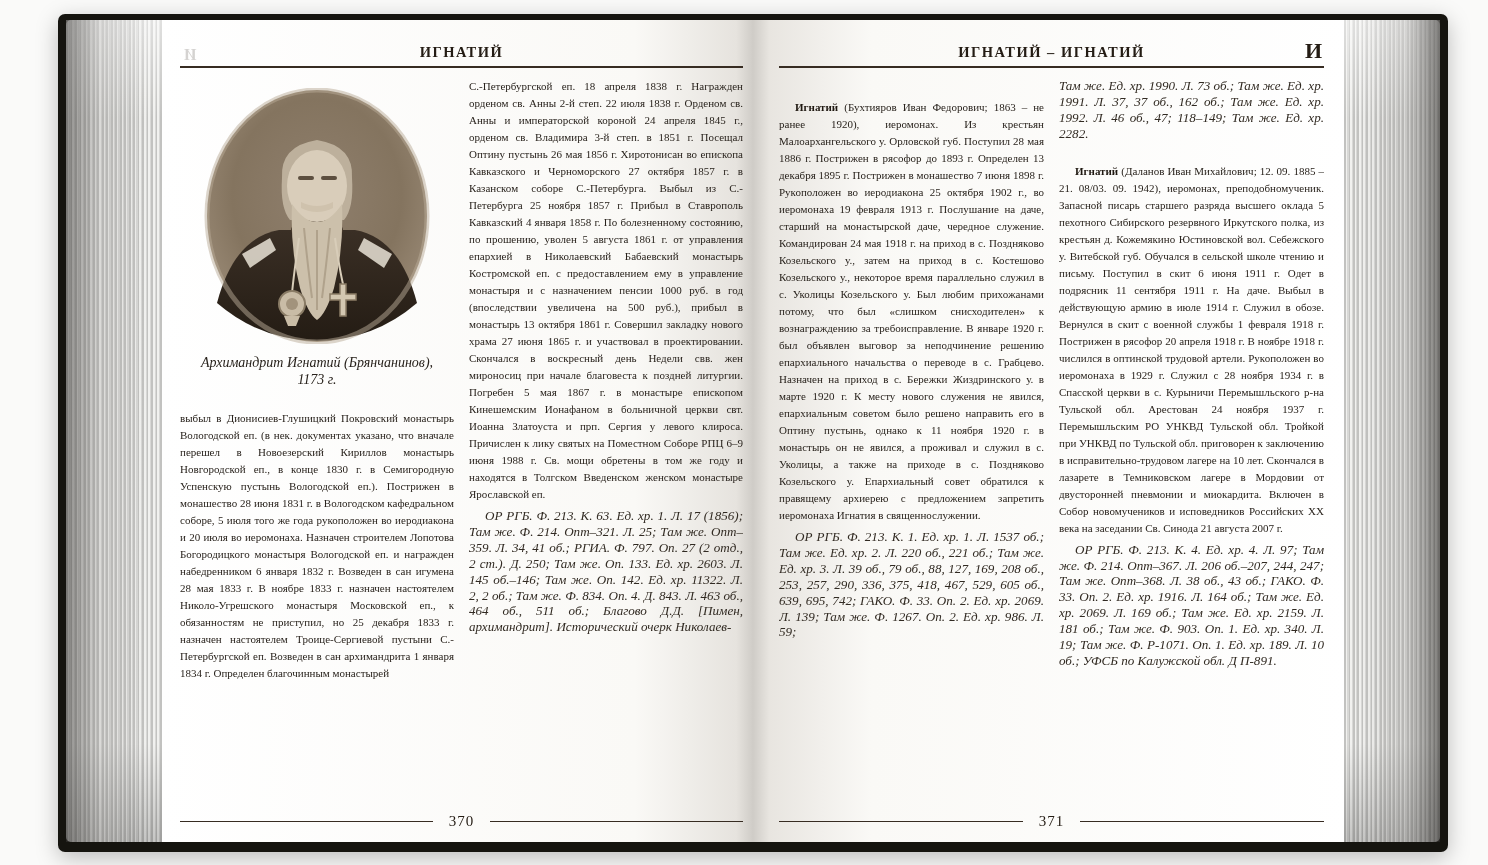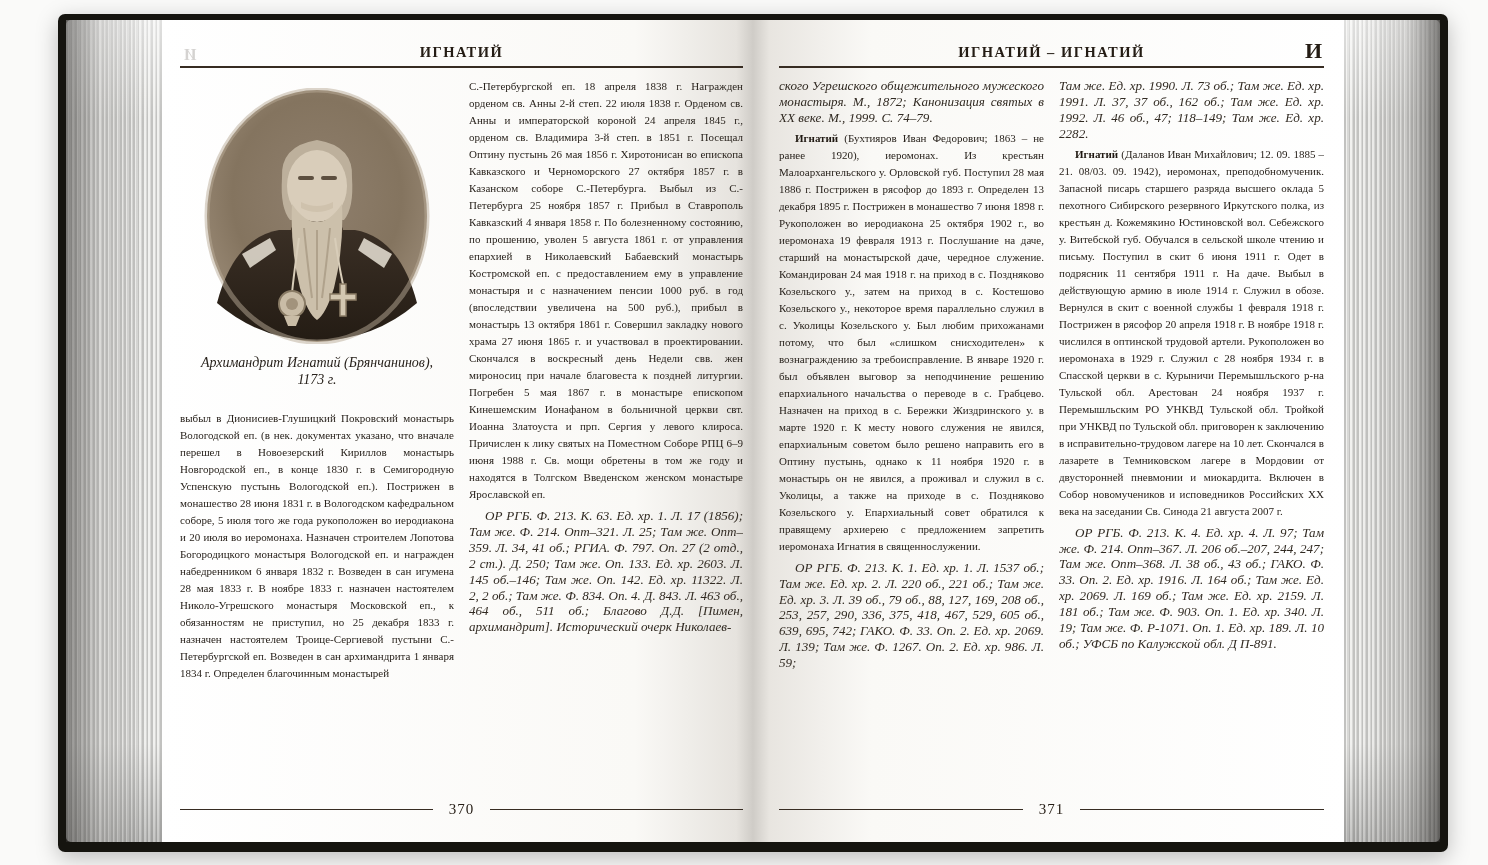--- a/index.html
+++ b/index.html
@@ -52,33 +52,33 @@
   .faint-letter{
     position:absolute;left:4px;top:2px;font-weight:bold;font-size:16px;color:#6b655e;
     opacity:.28;transform:scaleX(-1);
   }
   .header-rule{height:0;border-top:2px solid #372c22;margin-bottom:10px;flex:0 0 auto;}
 
   .columns{display:flex;gap:15px;height:716px;overflow:hidden;flex:0 0 auto;}
   .col{flex:1 1 0;overflow:hidden;}
 
   p{margin:0;font-size:11px;line-height:17px;text-align:justify;}
-  p.entry{text-indent:16px;margin-top:4px;}
+  p.entry{text-indent:16px;margin-top:21px;}
   p.entry b{font-weight:bold;color:#1f1811;}
   p.bib{font-style:italic;font-size:13.1px;line-height:15.9px;color:#312a22;}
   p.bib.indent{text-indent:16px;margin-top:5px;}
 
   .portrait-wrap{width:100%;display:flex;justify-content:center;margin-top:10px;}
   .caption{
     text-align:center;font-style:italic;font-size:14px;line-height:17px;
     margin:10px 0 22px 0;color:#29231d;
   }
 
   .pagenum-row{
-    margin-top:auto;margin-bottom:24px;flex:0 0 auto;
+    margin-top:auto;margin-bottom:12px;flex:0 0 auto;
     display:flex;align-items:center;gap:16px;
   }
   .pagenum-row .rule{flex:1 1 auto;height:0;border-top:1.6px solid #372c22;}
   .pagenum-row .num{font-size:15px;color:#241c14;letter-spacing:1px;}
 </style>
 </head>
 <body>
 
 <div class="book">
   <div class="edge left"></div>
@@ -163,21 +163,20 @@
 
     <div class="page right">
       <div class="page-header">
         <span class="header-title">ИГНАТИЙ – ИГНАТИЙ</span>
         <span class="corner-letter">И</span>
       </div>
       <div class="header-rule"></div>
 
       <div class="columns">
         <div class="col">
-          <p class="bib">ского Угрешского общежительного мужеского монастыря. М., 1872; Канонизация святых в XX веке. М., 1999. С. 74–79.</p>
           <p class="entry"><b>Игнатий</b><span> (Бухтияров Иван Федорович; 1863 – не ранее 1920), иеромонах. Из крестьян Малоархангельского у. Орловской губ. Поступил 28 мая 1886 г. Пострижен в рясофор до 1893 г. Определен 13 декабря 1895 г. Пострижен в монашество 7 июня 1898 г. Рукоположен во иеродиакона 25 октября 1902 г., во иеромонаха 19 февраля 1913 г. Послушание на даче, старший на монастырской даче, чередное служение. Командирован 24 мая 1918 г. на приход в с. Поздняково Козельского у., затем на приход в с. Костешово Козельского у., некоторое время параллельно служил в с. Уколицы Козельского у. Был любим прихожанами потому, что был «слишком снисходителен» к вознаграждению за требоисправление. В январе 1920 г. был объявлен выговор за неподчинение решению епархиального начальства о переводе в с. Грабцево. Назначен на приход в с. Бережки Жиздринского у. в марте 1920 г. К месту нового служения не явился, епархиальным советом было решено направить его в Оптину пустынь, однако к 11 ноября 1920 г. в монастырь он не явился, а проживал и служил в с. Уколицы, а также на приходе в с. Поздняково Козельского у. Епархиальный совет обратился к правящему архиерею с предложением запретить иеромонаха Игнатия в священнослужении.</span></p>
           <p class="bib indent">ОР РГБ. Ф. 213. К. 1. Ед. хр. 1. Л. 1537 об.; Там же. Ед. хр. 2. Л. 220 об., 221 об.; Там же. Ед. хр. 3. Л. 39 об., 79 об., 88, 127, 169, 208 об., 253, 257, 290, 336, 375, 418, 467, 529, 605 об., 639, 695, 742; ГАКО. Ф. 33. Оп. 2. Ед. хр. 2069. Л. 139; Там же. Ф. 1267. Оп. 2. Ед. хр. 986. Л. 59;</p>
         </div>
 
         <div class="col">
           <p class="bib">Там же. Ед. хр. 1990. Л. 73 об.; Там же. Ед. хр. 1991. Л. 37, 37 об., 162 об.; Там же. Ед. хр. 1992. Л. 46 об., 47; 118–149; Там же. Ед. хр. 2282.</p>
           <p class="entry"><b>Игнатий</b><span> (Даланов Иван Михайлович; 12. 09. 1885 – 21. 08/03. 09. 1942), иеромонах, преподобномученик. Запасной писарь старшего разряда высшего оклада 5 пехотного Сибирского резервного Иркутского полка, из крестьян д. Кожемякино Юстиновской вол. Себежского у. Витебской губ. Обучался в сельской школе чтению и письму. Поступил в скит 6 июня 1911 г. Одет в подрясник 11 сентября 1911 г. На даче. Выбыл в действующую армию в июле 1914 г. Служил в обозе. Вернулся в скит с военной службы 1 февраля 1918 г. Пострижен в рясофор 20 апреля 1918 г. В ноябре 1918 г. числился в оптинской трудовой артели. Рукоположен во иеромонаха в 1929 г. Служил с 28 ноября 1934 г. в Спасской церкви в с. Курыничи Перемышльского р-на Тульской обл. Арестован 24 ноября 1937 г. Перемышльским РО УНКВД Тульской обл. Тройкой при УНКВД по Тульской обл. приговорен к заключению в исправительно-трудовом лагере на 10 лет. Скончался в лазарете в Темниковском лагере в Мордовии от двусторонней пневмонии и миокардита. Включен в Собор новомучеников и исповедников Российских XX века на заседании Св. Синода 21 августа 2007 г.</span></p>
           <p class="bib indent">ОР РГБ. Ф. 213. К. 4. Ед. хр. 4. Л. 97; Там же. Ф. 214. Опт–367. Л. 206 об.–207, 244, 247; Там же. Опт–368. Л. 38 об., 43 об.; ГАКО. Ф. 33. Оп. 2. Ед. хр. 1916. Л. 164 об.; Там же. Ед. хр. 2069. Л. 169 об.; Там же. Ед. хр. 2159. Л. 181 об.; Там же. Ф. 903. Оп. 1. Ед. хр. 340. Л. 19; Там же. Ф. Р-1071. Оп. 1. Ед. хр. 189. Л. 10 об.; УФСБ по Калужской обл. Д П-891.</p>
         </div>
       </div>

